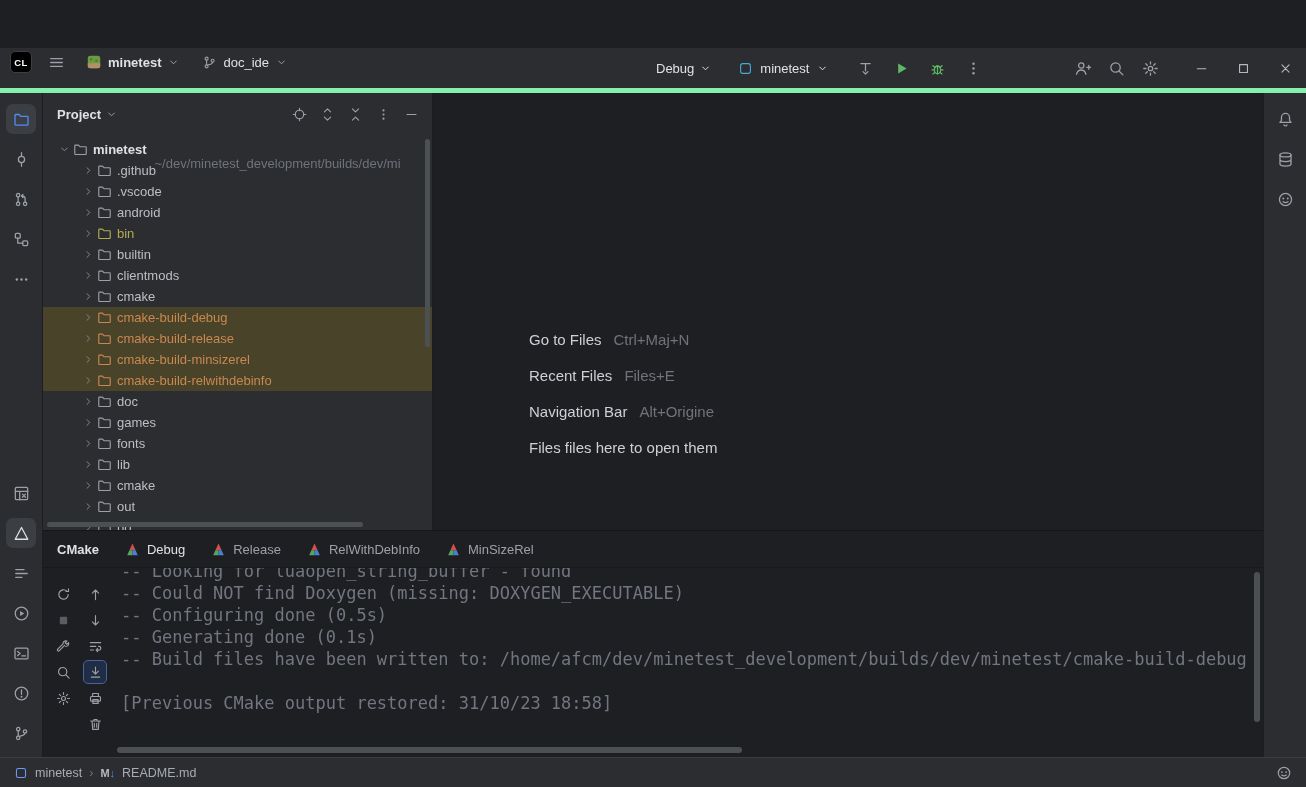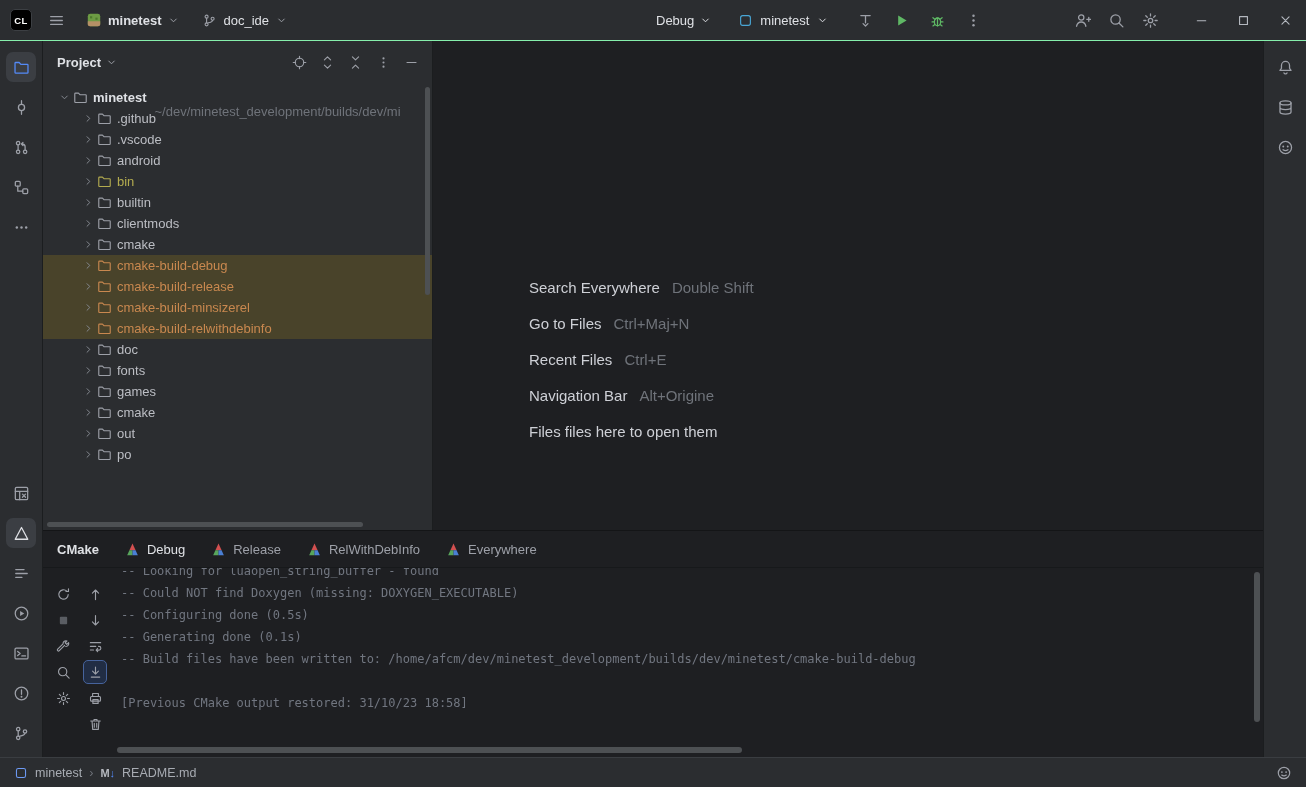--- a/index.html
+++ b/index.html
@@ -9,22 +9,22 @@
     font-family: "Liberation Sans", "DejaVu Sans", sans-serif;
     font-size: 13px;
     color: var(--text_primary,#dfe1e5);
     -webkit-font-smoothing: antialiased;
   }
   .window { display:flex; flex-direction:column; width:1306px; height:787px; }
 
   
   .titlebar {
     flex:0 0 40px; background: var(--panel_bg,#2b2d30);
-    display:flex; align-items:center; padding-left:10px;
-    border-bottom:1px solid #86efac; position:relative;
+    display:flex; align-items:flex-start; padding-left:10px;
+    border-bottom:5px solid #86efac; position:relative;margin-top:48px;
   }
   .tb-left { display:flex; align-items:center; gap:10px; }
   .clion-logo {
     width:22px; height:22px; border-radius:5px; background:#000;
     color:#fff; font-size:9.5px; font-weight:bold; letter-spacing:.5px;
     display:flex; align-items:center; justify-content:center;
     border:1px solid #3c3f43;
   }
   .icon-btn { width:28px; height:28px; border-radius:6px; display:flex; align-items:center; justify-content:center; color:var(--text_muted,#9da0a8); cursor:pointer; }
   .menu-chip { display:flex; align-items:center; gap:6px; padding:4px 6px; border-radius:6px; cursor:pointer; color:var(--text_primary,#dfe1e5); }
@@ -90,21 +90,21 @@
   .cm-tab { display:flex; align-items:center; gap:7px; margin-right:26px; color:var(--text_muted,#9da0a8); cursor:pointer; height:100%; }
   .cm-tab.sel { color:var(--text_primary,#dfe1e5); }
   .bp-body { flex:1; display:flex; min-height:0; }
   .bp-toolbar { width:64px; display:flex; gap:8px; padding:14px 0 0 8px; }
   .tb-col { display:flex; flex-direction:column; gap:2px; }
   .tb-btn { width:24px; height:24px; border-radius:5px; display:flex; align-items:center; justify-content:center; color:var(--text_muted,#9da0a8); cursor:pointer; }
   .tb-btn.tb-active { background:rgba(53,116,240,.17); border:1px solid #46639c; }
   .console {
     flex:1; position:relative; overflow:hidden; padding:0 0 0 14px;
     font-family:"DejaVu Sans Mono","Liberation Mono",monospace;
-    font-size:12px; line-height:22px; color:var(--console_text,#717680);
+    font-size:17px; line-height:22px; color:var(--console_text,#717680);
   }
   .console-line { height:22px; white-space:pre; }
   .console-line:first-child { margin-top:-8px; }
   .console .v-thumb { right:3px; top:4px; width:6px; height:150px; }
   .console .h-thumb { left:10px; bottom:4px; height:6px; width:625px; }
 
   
   .statusbar {
     flex:0 0 30px; background:var(--panel_bg,#2b2d30); border-top:1px solid #3a3d41;
     display:flex; align-items:center; gap:7px; padding:0 14px;
@@ -533,32 +533,43 @@
               </div>
               <div class="tree-row child">
                 <span class="twisty">
                   <svg class="ic" width="13" height="13" viewBox="0 0 16 16" fill="none" stroke="currentColor" stroke-width="1.2" stroke-linecap="round" stroke-linejoin="round">
                     <path d="M6.2 4.6L9.6 8l-3.4 3.4"></path>
                   </svg>
                 </span>
                 <svg class="ic" width="15" height="15" viewBox="0 0 16 16" fill="none" stroke="currentColor" stroke-width="1.2" stroke-linecap="round" stroke-linejoin="round">
                   <path d="M1.9 12.6V4a.7.7 0 0 1 .7-.7h3.2L7.4 5h6a.7.7 0 0 1 .7.7v6.9a.7.7 0 0 1-.7.7H2.6a.7.7 0 0 1-.7-.7z"></path>
                 </svg>
+                <span class="t-label">games</span>
+              </div>
+              <div class="tree-row child">
+                <span class="twisty">
+                  <svg class="ic" width="13" height="13" viewBox="0 0 16 16" fill="none" stroke="currentColor" stroke-width="1.2" stroke-linecap="round" stroke-linejoin="round">
+                    <path d="M6.2 4.6L9.6 8l-3.4 3.4"></path>
+                  </svg>
+                </span>
+                <svg class="ic" width="15" height="15" viewBox="0 0 16 16" fill="none" stroke="currentColor" stroke-width="1.2" stroke-linecap="round" stroke-linejoin="round">
+                  <path d="M1.9 12.6V4a.7.7 0 0 1 .7-.7h3.2L7.4 5h6a.7.7 0 0 1 .7.7v6.9a.7.7 0 0 1-.7.7H2.6a.7.7 0 0 1-.7-.7z"></path>
+                </svg>
                 <span class="t-label">fonts</span>
               </div>
               <div class="tree-row child">
                 <span class="twisty">
                   <svg class="ic" width="13" height="13" viewBox="0 0 16 16" fill="none" stroke="currentColor" stroke-width="1.2" stroke-linecap="round" stroke-linejoin="round">
                     <path d="M6.2 4.6L9.6 8l-3.4 3.4"></path>
                   </svg>
                 </span>
                 <svg class="ic" width="15" height="15" viewBox="0 0 16 16" fill="none" stroke="currentColor" stroke-width="1.2" stroke-linecap="round" stroke-linejoin="round">
                   <path d="M1.9 12.6V4a.7.7 0 0 1 .7-.7h3.2L7.4 5h6a.7.7 0 0 1 .7.7v6.9a.7.7 0 0 1-.7.7H2.6a.7.7 0 0 1-.7-.7z"></path>
                 </svg>
-                <span class="t-label">games</span>
+                <span class="t-label">lib</span>
               </div>
               <div class="tree-row child">
                 <span class="twisty">
                   <svg class="ic" width="13" height="13" viewBox="0 0 16 16" fill="none" stroke="currentColor" stroke-width="1.2" stroke-linecap="round" stroke-linejoin="round">
                     <path d="M6.2 4.6L9.6 8l-3.4 3.4"></path>
                   </svg>
                 </span>
                 <svg class="ic" width="15" height="15" viewBox="0 0 16 16" fill="none" stroke="currentColor" stroke-width="1.2" stroke-linecap="round" stroke-linejoin="round">
                   <path d="M1.9 12.6V4a.7.7 0 0 1 .7-.7h3.2L7.4 5h6a.7.7 0 0 1 .7.7v6.9a.7.7 0 0 1-.7.7H2.6a.7.7 0 0 1-.7-.7z"></path>
                 </svg>
@@ -587,30 +598,26 @@
                 <span class="t-label">po</span>
               </div>
               <div class="v-thumb"></div>
               <div class="h-thumb"></div>
             </div>
         </div>
 
         <div class="editor">
           <div class="hints" id="hints">
               <div class="hint-row">
-                <span class="hint-label">Search Everywhere</span>
-                <span class="hint-key">Double Shift</span>
-              </div>
-              <div class="hint-row">
                 <span class="hint-label">Go to Files</span>
                 <span class="hint-key">Ctrl+Maj+N</span>
               </div>
               <div class="hint-row">
                 <span class="hint-label">Recent Files</span>
-                <span class="hint-key">Ctrl+E</span>
+                <span class="hint-key">Files+E</span>
               </div>
               <div class="hint-row">
                 <span class="hint-label">Navigation Bar</span>
                 <span class="hint-key">Alt+Origine</span>
               </div>
               <div class="hint-row">
                 <span class="hint-label">Files files here to open them</span>
               </div>
             </div>
         </div>
@@ -643,21 +650,21 @@
                   <path d="M11.3 8.9L13.7 14H8V8.9z" fill="#4a7fd4" stroke="none"></path>
                 </svg>
                 <span>RelWithDebInfo</span>
               </div>
               <div class="cm-tab">
                 <svg class="ic" width="15" height="15" viewBox="0 0 16 16" fill="none" stroke="currentColor" stroke-width="1.2" stroke-linecap="round" stroke-linejoin="round">
                   <path d="M8 1.6L4.7 8.9h6.6z" fill="#d35050" stroke="none"></path>
                   <path d="M4.7 8.9L2.3 14H8V8.9z" fill="#58a55c" stroke="none"></path>
                   <path d="M11.3 8.9L13.7 14H8V8.9z" fill="#4a7fd4" stroke="none"></path>
                 </svg>
-                <span>Everywhere</span>
+                <span>MinSizeRel</span>
               </div>
             </span>
         </div>
         <div class="bp-body">
           <div class="bp-toolbar">
             <span class="tb-col" id="tb-col1">
                 <div class="tb-btn">
                   <svg class="ic" width="15" height="15" viewBox="0 0 16 16" fill="none" stroke="currentColor" stroke-width="1.2" stroke-linecap="round" stroke-linejoin="round">
                     <path d="M13 8a5 5 0 1 1-1.5-3.6M13.3 2v2.8h-2.8"></path>
                   </svg>

